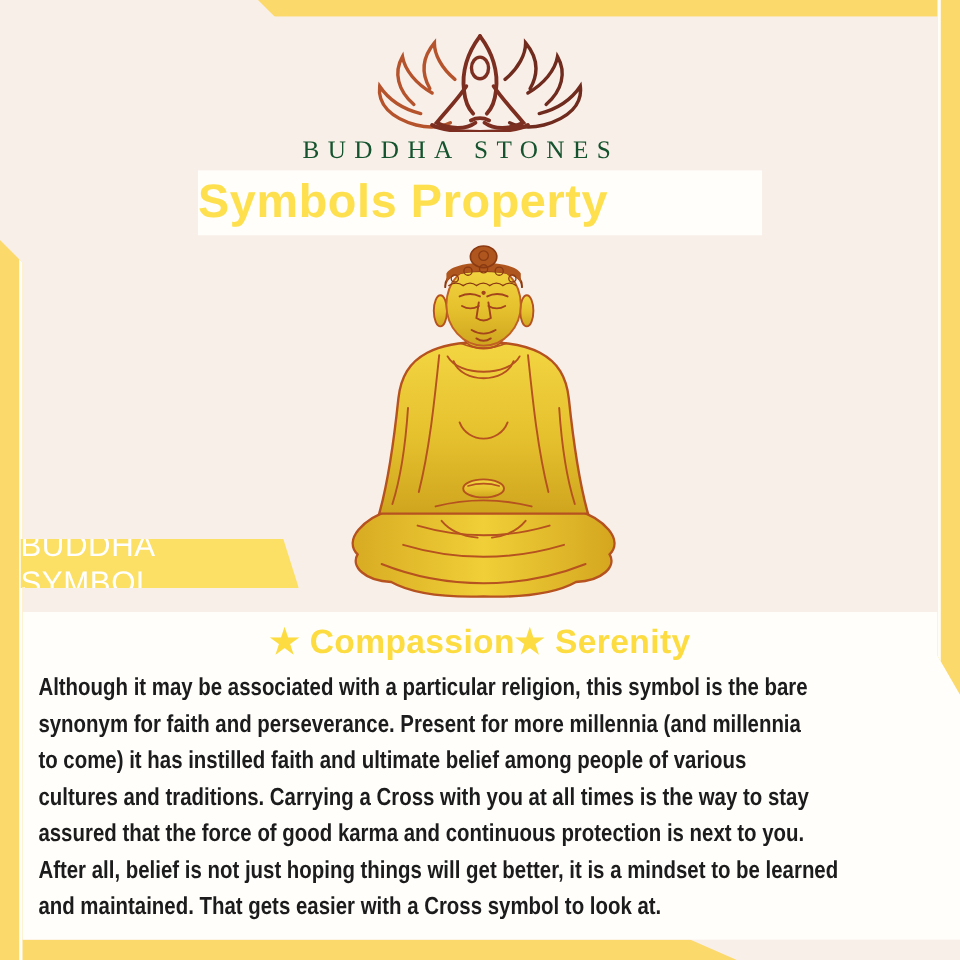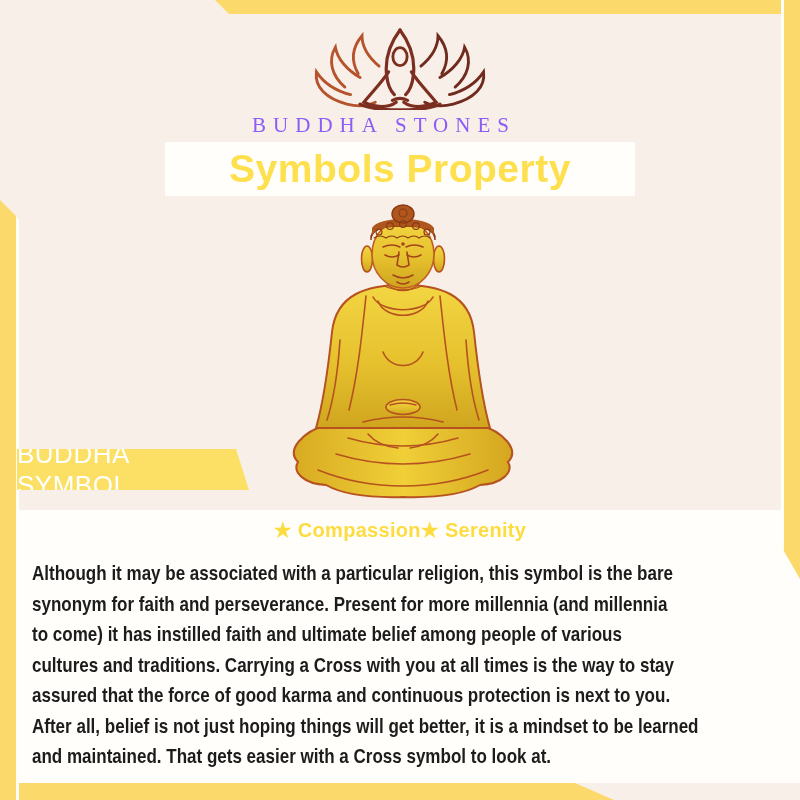--- a/index.html
+++ b/index.html
@@ -21,39 +21,39 @@
   .strip-bottom { left: 0; top: 783px; width: 620px; height: 17px;
                   clip-path: polygon(0 0, 575px 0, 614px 17px, 0 17px); }
 
   
   .white-section { left: 19px; top: 510px; width: 781px; height: 273px; background: #fffefb; }
 
   
   .logo-wrap { left: 0; top: 28px; width: 800px; text-align: center; }
   .brand-name { left: 0; top: 113px; width: 768px; text-align: center;
                 font-family: "Liberation Serif", serif; font-size: 21px; letter-spacing: 7px;
-                color: #8b5cf6; }
+                color: #14532d; }
 
   
   .title-box { left: 165px; top: 142px; width: 470px; height: 54px; background: #fffefb;
-               display: flex; align-items: center; justify-content: center; }
+               display: flex; align-items: center; justify-content: flex-start; }
   .title-text { font-size: 39px; font-weight: bold; color: #fee04e; letter-spacing: 0.5px; }
 
   
   .buddha-wrap { left: 278px; top: 202px; width: 250px; height: 302px; }
 
   
   .badge { left: 17px; top: 449px; width: 232px; height: 41px; background: #fbe065;
            clip-path: polygon(0 0, calc(100% - 13px) 0, 100% 100%, 0 100%);
            display: flex; align-items: center; padding-right: 14px; }
   .badge-text { color: #ffffff; font-size: 26px; letter-spacing: 0.5px; font-weight: 500; }
 
   
   .highlights { left: 0; top: 518px; width: 800px; text-align: center;
-                font-size: 20px; font-weight: bold; color: #fcdc40; letter-spacing: 0.3px; }
+                font-size: 28px; font-weight: bold; color: #fcdc40; letter-spacing: 0.3px; }
   .paragraph { left: 32px; top: 558px; width: 760px; }
   .paragraph .pline { white-space: nowrap; font-size: 20.5px; font-weight: bold; color: #1c1c1c;
                       line-height: 30.5px; transform: scaleX(0.83); transform-origin: left center;
                       letter-spacing: 0px; }
 </style>
 </head>
 <body>
 
 <div class="layer" style="left:0;top:0;width:800px;height:800px;background:#f9efe9;"></div>
 

